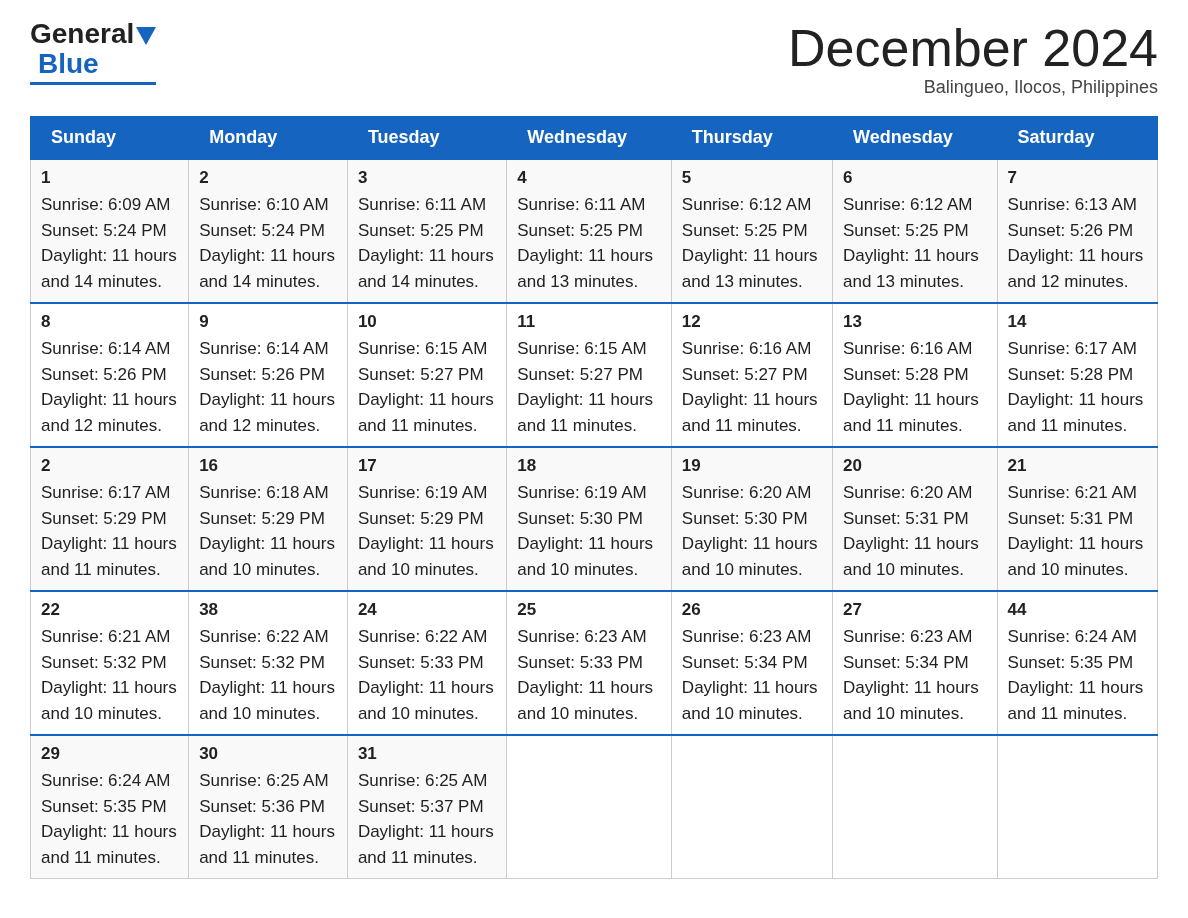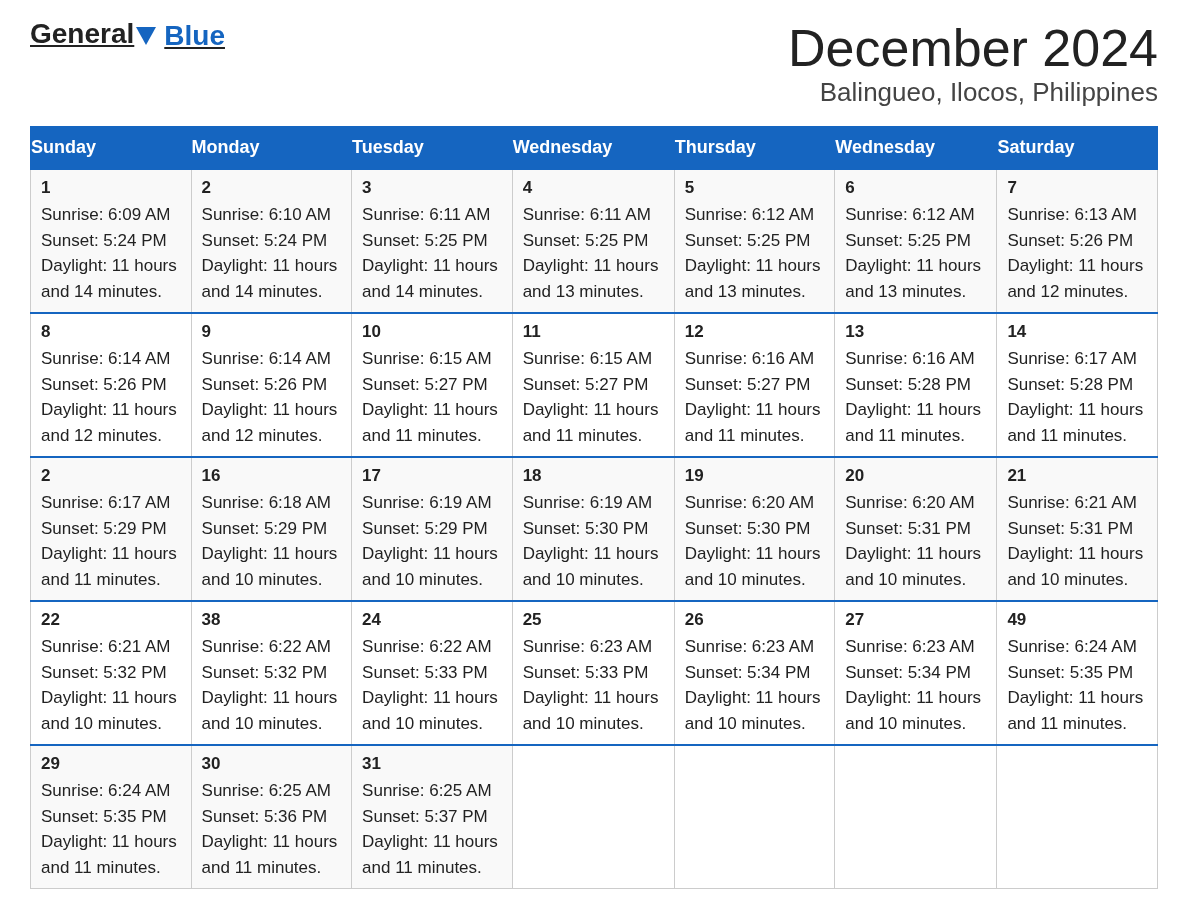--- a/index.html
+++ b/index.html
@@ -12,23 +12,22 @@
       padding: 20px 30px;
     }
     .header {
       display: flex;
       justify-content: space-between;
       align-items: flex-start;
       margin-bottom: 18px;
     }
     .logo {
       display: flex;
-      flex-direction: row;
+      flex-direction: column;
       align-items: flex-start;
-      text-decoration: underline;
     }
     .logo-text {
       display: flex;
       align-items: center;
       font-size: 28px;
       font-weight: bold;
       color: #222;
       line-height: 1;
     }
     .logo-general { color: #222; }
@@ -52,34 +51,34 @@
     .title-area {
       text-align: right;
     }
     .month-title {
       font-size: 52px;
       font-weight: normal;
       color: #222;
       line-height: 1.1;
     }
     .location-title {
-      font-size: 26px;
+      font-size: 18px;
       color: #444;
     }
     .calendar {
       width: 100%;
       border-collapse: collapse;
       border: 1px solid #aaa;
     }
     .calendar th {
       background: #1565c0;
       color: #fff;
       font-size: 18px;
       font-weight: bold;
-      padding: 10px 0;
+      padding: 10px 20px;
       text-align: left;
       border: 1px solid #1565c0;
     }
     .calendar td {
       vertical-align: top;
       padding: 8px 10px;
       border: 1px solid #ccc;
       width: 170px;
       min-height: 110px;
     }
@@ -249,21 +248,21 @@
         </td>
         <td>
           <div class="day-num">26</div>
           <div class="day-info">Sunrise: 6:23 AM<br>Sunset: 5:34 PM<br>Daylight: 11 hours and 10 minutes.</div>
         </td>
         <td>
           <div class="day-num">27</div>
           <div class="day-info">Sunrise: 6:23 AM<br>Sunset: 5:34 PM<br>Daylight: 11 hours and 10 minutes.</div>
         </td>
         <td>
-          <div class="day-num">49</div>
+          <div class="day-num">44</div>
           <div class="day-info">Sunrise: 6:24 AM<br>Sunset: 5:35 PM<br>Daylight: 11 hours and 11 minutes.</div>
         </td>
       </tr>
       <tr>
         <td>
           <div class="day-num">29</div>
           <div class="day-info">Sunrise: 6:24 AM<br>Sunset: 5:35 PM<br>Daylight: 11 hours and 11 minutes.</div>
         </td>
         <td>
           <div class="day-num">30</div>

